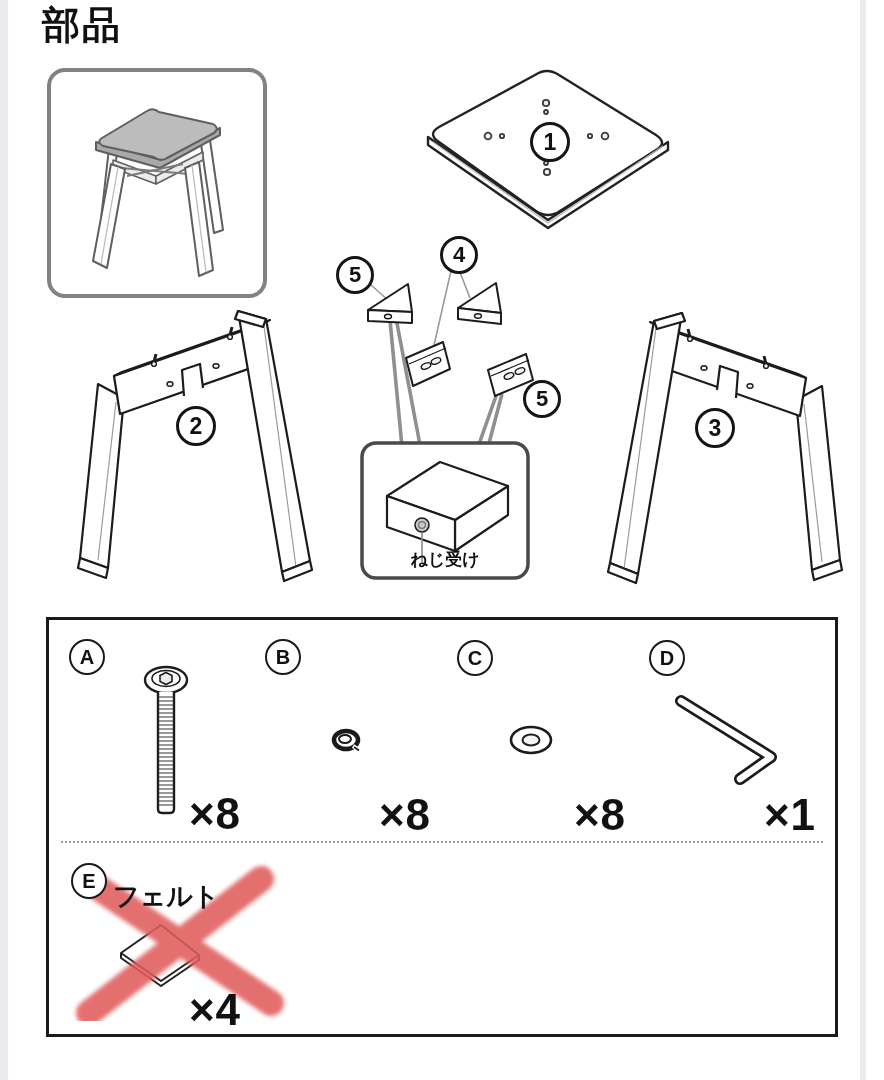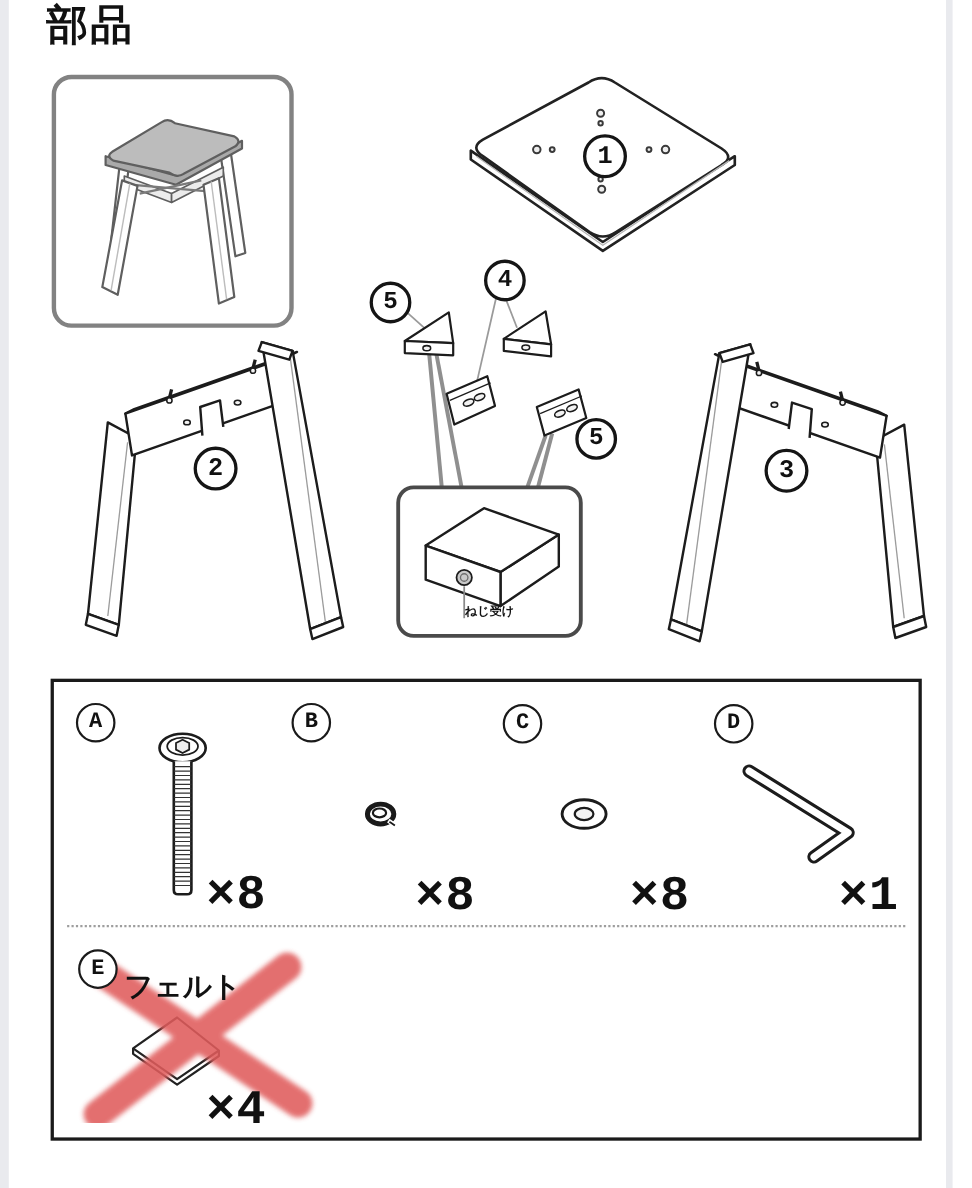--- a/index.html
+++ b/index.html
@@ -1,35 +1,35 @@
 <!DOCTYPE html>
 <html><head>
 <meta charset="utf-8">
 <style>
   html,body{margin:0;padding:0;background:#fff;}
   .page{position:relative;width:866px;height:1080px;background:#ffffff;overflow:hidden;
-        font-family:Liberation Mono, monospace;color:#111;}
+        font-family:Liberation Sans, sans-serif;color:#111;}
   .strip{position:absolute;top:0;bottom:0;background:#e9eaee;}
   .strip.left{left:0;width:8px;}
   .strip.right{left:860px;width:24px;}
   .title{position:absolute;left:42px;top:4px;margin:0;font-size:38px;font-weight:900;
          letter-spacing:2px;color:#111;line-height:1.15;}
   .overview-box{position:absolute;left:47px;top:68px;width:212px;height:222px;
         border:4px solid #828282;border-radius:18px;background:#fff;}
   .abs{position:absolute;}
   .num-badge{position:absolute;width:34px;height:34px;border:3px solid #151515;border-radius:50%;
         background:#fff;display:flex;align-items:center;justify-content:center;
         font-size:23px;font-weight:900;line-height:1;z-index:5;}
   .letter-badge{position:absolute;width:32px;height:32px;border:2px solid #1a1a1a;border-radius:50%;
         background:#fff;display:flex;align-items:center;justify-content:center;
         font-size:20px;font-weight:700;line-height:1;z-index:5;}
   .count{position:absolute;width:110px;text-align:center;font-size:44px;font-weight:900;
         letter-spacing:1px;color:#111;z-index:5;}
   .callout-label{position:absolute;left:385px;top:548px;width:120px;text-align:center;
-        font-size:11px;font-weight:800;z-index:5;}
+        font-size:17px;font-weight:800;z-index:5;}
   .felt-label{position:absolute;font-size:26px;font-weight:900;z-index:5;margin-top:15px;}
   .hardware-panel{position:absolute;left:46px;top:617px;width:786px;height:414px;
         border:3px solid #1a1a1a;background:#fff;}
   .divider{position:absolute;left:12px;right:12px;top:221px;border-top:2px dotted #9e9e9e;}
   svg{display:block;}
 </style>
 </head>
 <body>
 
 <div class="page">

